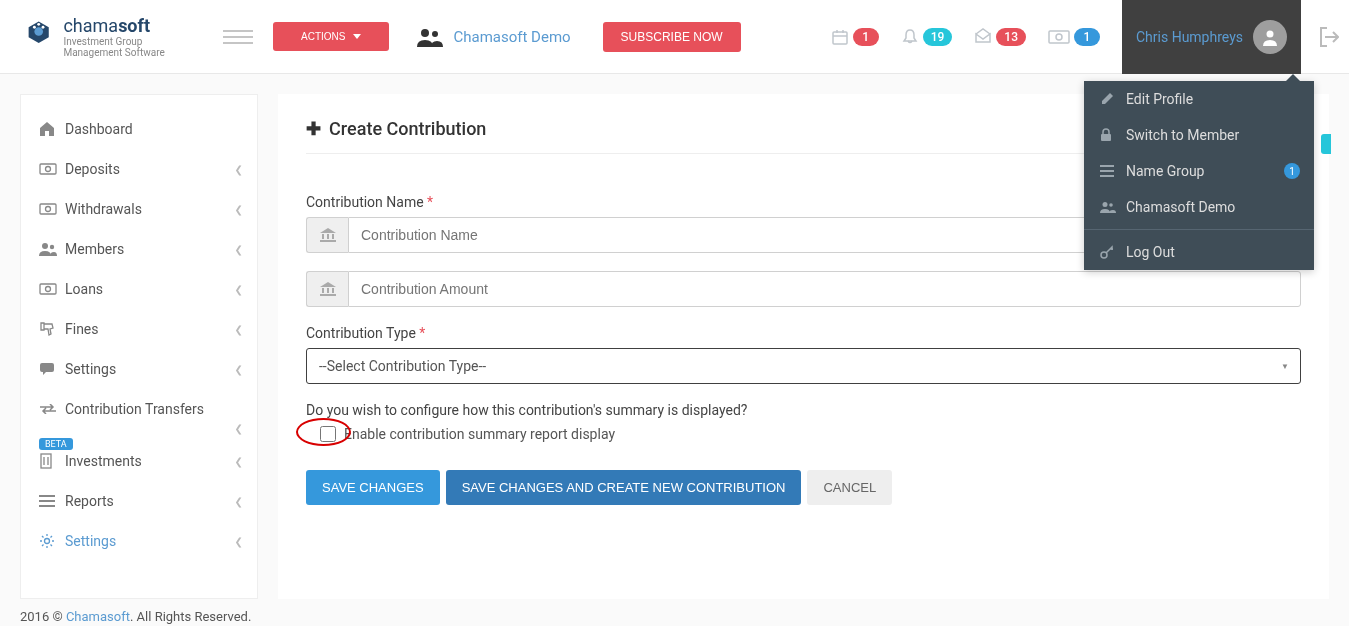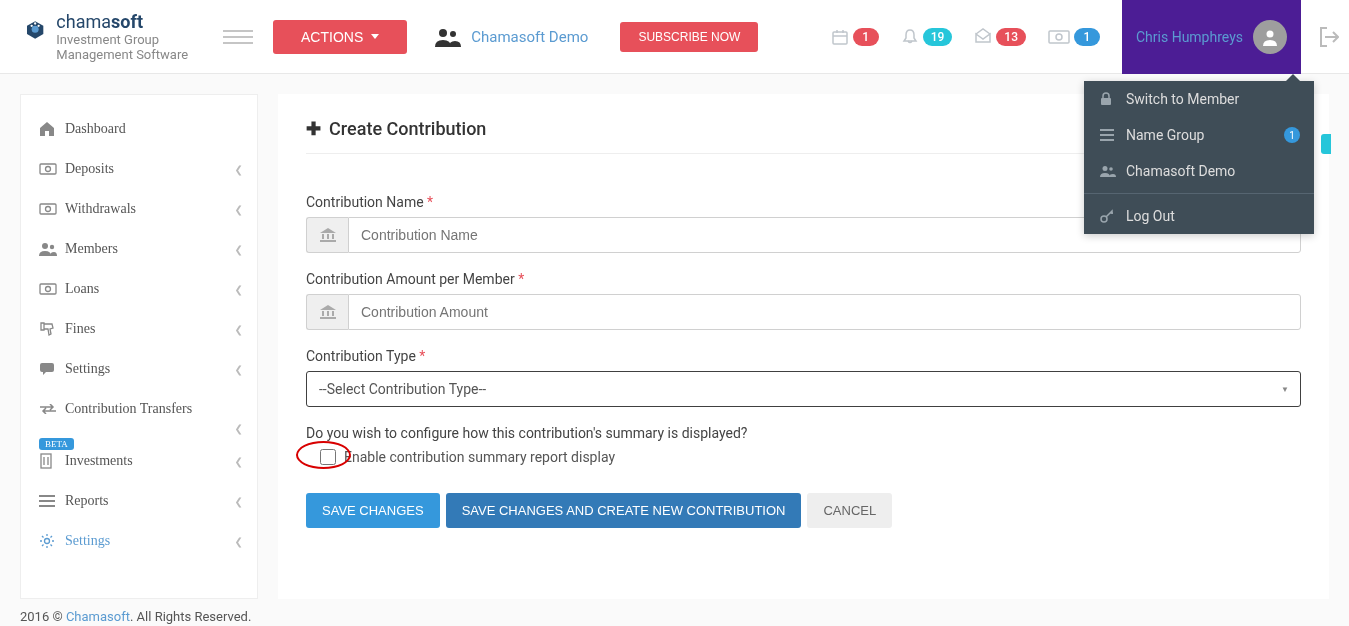--- a/index.html
+++ b/index.html
@@ -4,47 +4,47 @@
   <style>
     * { box-sizing: border-box; margin: 0; padding: 0; }
     body { font-family: -apple-system, BlinkMacSystemFont, "Segoe UI", Roboto, Arial, sans-serif; font-size: 13px; background: #fafafa; color: #555; width: 1349px; height: 626px; overflow: hidden; position: relative; }
     
     .topbar { height: 74px; background: #fff; display: flex; align-items: center; padding: 0; border-bottom: 1px solid #e8e8e8; }
     .logo-block { display: flex; align-items: center; padding: 0 20px; width: 215px; }
     .logo-mark { width: 52px; height: 34px; position: relative; margin-right: 6px; }
     .logo-text { display: flex; flex-direction: column; }
     .logo-text .brand { font-size: 18px; font-weight: 400; color: #25476a; }
     .logo-text .brand strong { font-weight: 700; color: #25476a; }
-    .logo-text .tag { font-size: 13px; color: #888; }
+    .logo-text .tag { font-size: 10px; color: #888; }
     .hamburger { width: 30px; display: flex; flex-direction: column; gap: 4px; margin-left: 8px; cursor: pointer; }
     .hamburger span { height: 2px; background: #c5c5c5; display: block; }
     
-    .actions-btn { background: #e7505a; color: #fff; border: none; padding: 9px 28px; border-radius: 3px; margin-left: 20px; font-size: 14px; font-weight: 500; cursor: pointer; display: flex; align-items: center; gap: 8px; }
+    .actions-btn { background: #e7505a; color: #fff; border: none; padding: 9px 28px; border-radius: 3px; margin-left: 20px; font-size: 10px; font-weight: 500; cursor: pointer; display: flex; align-items: center; gap: 8px; }
     .chev-down { width: 0; height: 0; border-left: 4px solid transparent; border-right: 4px solid transparent; border-top: 5px solid #fff; }
     
     .group-name { margin-left: 28px; display: flex; align-items: center; gap: 10px; font-size: 15px; color: #5b9bd1; }
     .subscribe-btn { background: #e7505a; color: #ffffff; border: none; padding: 8px 18px; border-radius: 3px; margin-left: 32px; font-size: 12px; font-weight: 500; cursor: pointer; }
     
     .spacer { flex: 1; }
     .topbar-right { display: flex; align-items: center; gap: 6px; padding-right: 0; }
     .notif { display: flex; align-items: center; gap: 4px; padding: 0 8px; cursor: pointer; }
     .badge { border-radius: 12px; padding: 2px 8px; font-size: 12px; color: #fff; font-weight: 500; min-width: 26px; text-align: center; }
     .badge.red { background: #e7505a; }
     .badge.teal { background: #26C6DA; }
     .badge.blue { background: #3598dc; }
     
-    .user-block { display: flex; align-items: center; background: #4c1d95; padding: 0 14px; height: 74px; gap: 10px; cursor: pointer; margin-left: 8px; }
+    .user-block { display: flex; align-items: center; background: #404040; padding: 0 14px; height: 74px; gap: 10px; cursor: pointer; margin-left: 8px; }
     .user-name { color: #5b9bd1; font-size: 14px; }
     .avatar-circle { width: 34px; height: 34px; border-radius: 50%; background: #9e9e9e; display: flex; align-items: center; justify-content: center; }
     .logout-icon { width: 20px; height: 22px; color: #bbb; margin-left: 12px; margin-right: 10px; cursor: pointer; }
     
     .main-wrap { display: flex; padding: 20px 0 0 20px; gap: 20px; height: 525px; }
     
     .sidebar { width: 238px; background: #fff; border: 1px solid #eee; padding: 14px 0; }
-    .sidebar-item { display: flex; align-items: center; padding: 12px 18px; color: #555; font-size: 14px; cursor: pointer; position: relative; font-family: Liberation Serif, serif; }
+    .sidebar-item { display: flex; align-items: center; padding: 12px 18px; color: #555; font-size: 14px; cursor: pointer; position: relative; }
     .sidebar-item .s-icon { width: 18px; margin-right: 8px; color: #888; }
     .sidebar-item.active { color: #5b9bd1; }
     .sidebar-item .chev-right { position: absolute; right: 14px; color: #bbb; font-size: 10px; }
     .sidebar .beta { position: absolute; left: 18px; top: 49px; background: #3598dc; color: #fff; font-size: 9px; padding: 1px 6px; border-radius: 3px; }
     .sidebar-item.with-beta { padding-bottom: 24px; position: relative; }
     
     .content { flex: 1; background: #fff; padding: 24px 28px; margin-right: 20px; position: relative; min-height: 490px; }
     .content h2 { font-size: 18px; font-weight: 500; color: #333; display: flex; align-items: center; gap: 8px; border-bottom: 1px solid #eee; padding-bottom: 14px; margin-bottom: 40px; }
     .plus-icon { font-size: 18px; font-weight: 700; }
     
@@ -315,21 +315,20 @@
         <span class="input-addon">
             <svg width="16" height="14" viewBox="0 0 16 14" fill="currentColor">
               <path d="M8 0 L16 5 L0 5 Z M2 6 L4 6 L4 11 L2 11 Z M7 6 L9 6 L9 11 L7 11 Z M12 6 L14 6 L14 11 L12 11 Z M0 12 L16 12 L16 14 L0 14 Z"></path>
             </svg>
           </span>
         <input class="form-input" type="text" placeholder="Contribution Name" style="">
       </div>
     </div>
 
     <div class="form-group">
-      <label class="form-label"><span>Contribution Amount per Member</span> <span class="req">*</span></label>
       <div class="input-group">
         <span class="input-addon">
             <svg width="16" height="14" viewBox="0 0 16 14" fill="currentColor">
               <path d="M8 0 L16 5 L0 5 Z M2 6 L4 6 L4 11 L2 11 Z M7 6 L9 6 L9 11 L7 11 Z M12 6 L14 6 L14 11 L12 11 Z M0 12 L16 12 L16 14 L0 14 Z"></path>
             </svg>
           </span>
         <input class="form-input" type="text" placeholder="Contribution Amount" style="">
       </div>
     </div>
 
@@ -351,20 +350,28 @@
       <button class="btn btn-primary">SAVE CHANGES</button>
       <button class="btn btn-info">SAVE CHANGES AND CREATE NEW CONTRIBUTION</button>
       <button class="btn btn-default">CANCEL</button>
     </div>
   </div>
 </div>
 
 <div class="dropdown-menu">
   <div class="dd-item">
     <span class="dd-icon">
+        <svg width="14" height="14" viewBox="0 0 14 14" fill="currentColor">
+          <path d="M10 1 L13 4 L5 12 L2 12 L2 9 Z"></path>
+        </svg>
+      </span>
+    <span>Edit Profile</span>
+  </div>
+  <div class="dd-item">
+    <span class="dd-icon">
         <svg width="12" height="14" viewBox="0 0 12 14" fill="currentColor">
           <rect x="1" y="6" width="10" height="7" rx="1"></rect>
           <path d="M3 6 L3 4 Q3 1 6 1 Q9 1 9 4 L9 6" fill="none" stroke="currentColor" stroke-width="1.5"></path>
         </svg>
       </span>
     <span>Switch to Member</span>
   </div>
   <div class="dd-item">
     <span class="dd-icon">
         <svg width="14" height="12" viewBox="0 0 14 12" fill="currentColor">

